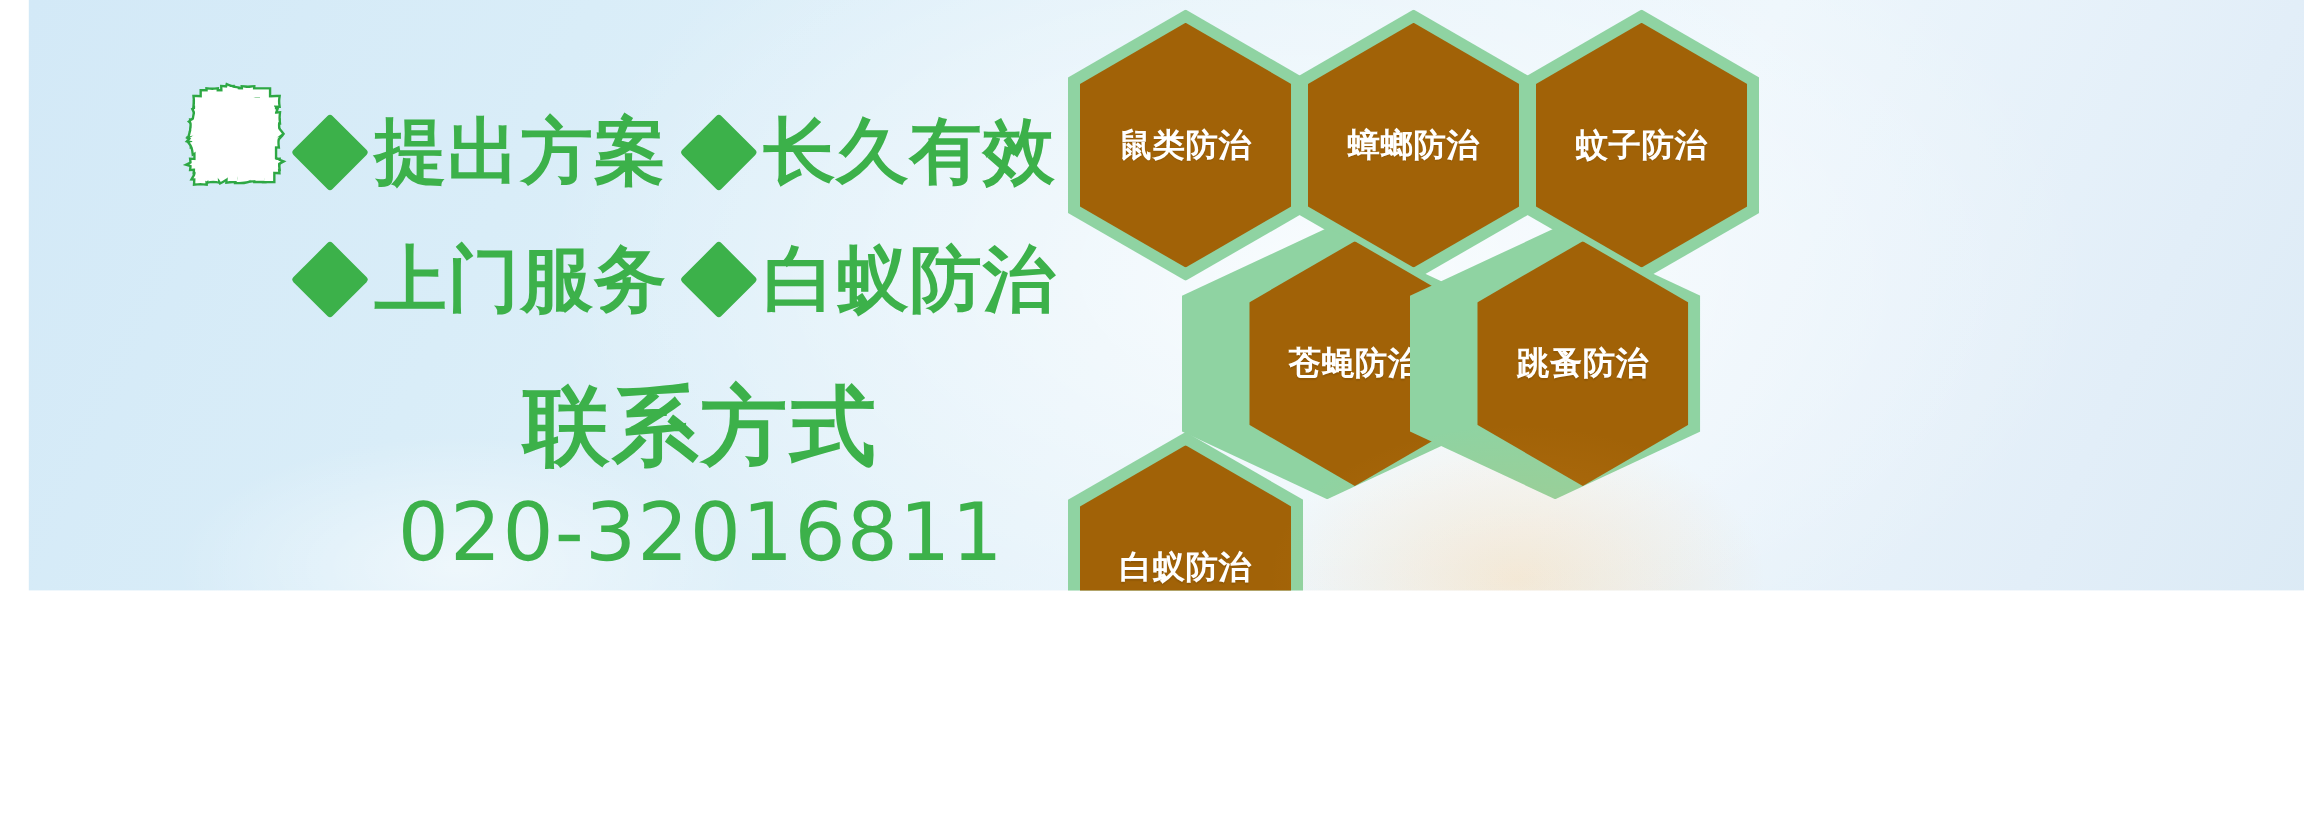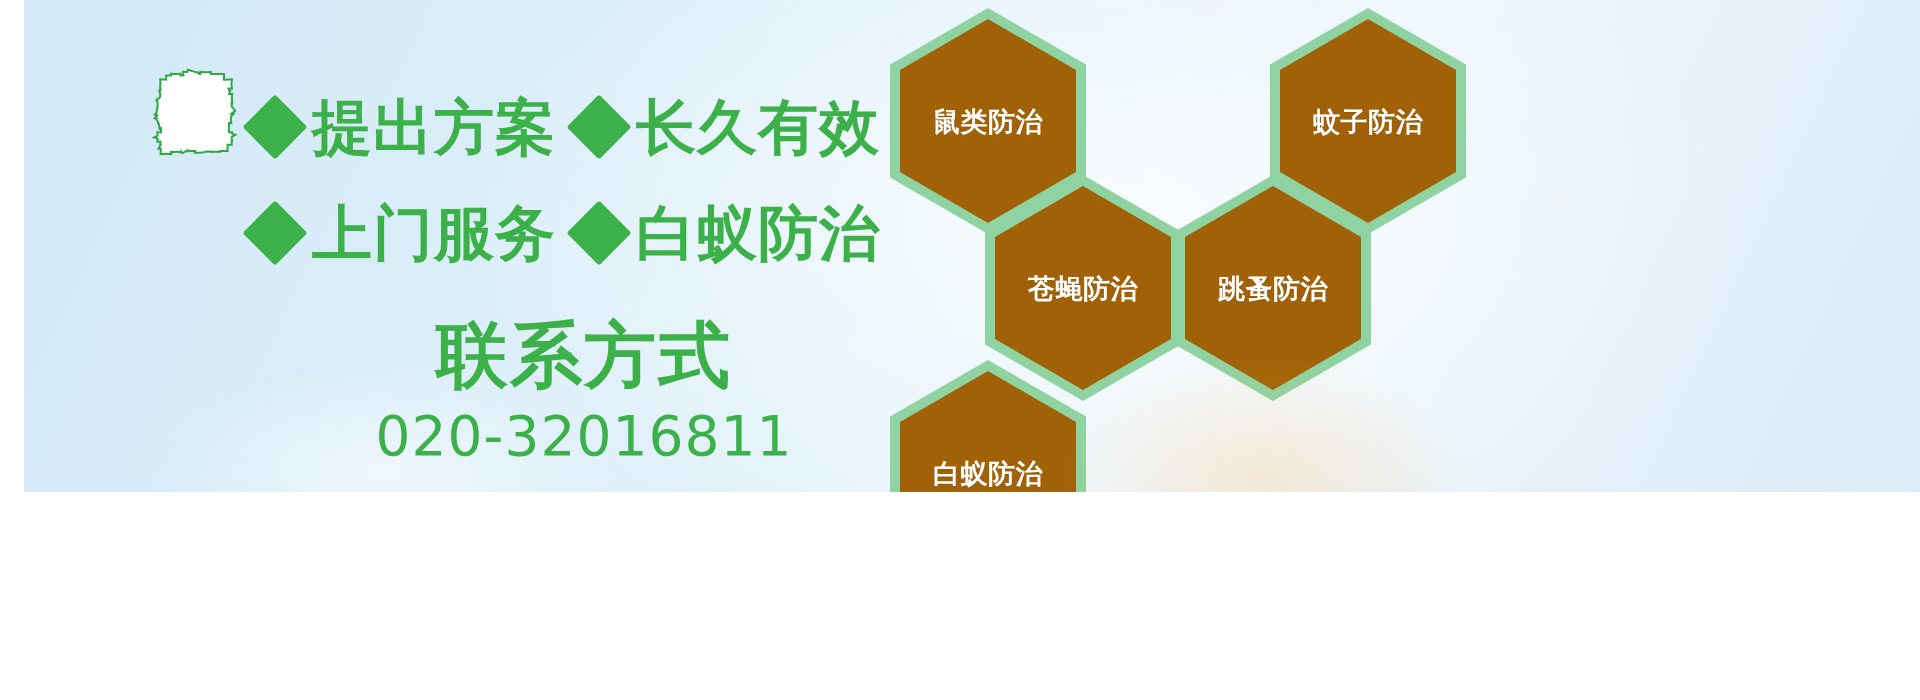--- a/index.html
+++ b/index.html
@@ -57,21 +57,21 @@
   }
 
   
   .contact{position:absolute;left:300px;top:310px;width:520px;text-align:center;}
   .contact-title{
     font-family:"DejaVu Sans","Liberation Sans",sans-serif;
     font-size:72px;font-weight:700;color:#3cb14a;letter-spacing:2px;line-height:1.25;
   }
   .phone{
     font-family:"DejaVu Sans","Liberation Sans",sans-serif;
-    font-size:55px;font-weight:400;color:#3cb14a;letter-spacing:1px;line-height:1.32;
+    font-size:67px;font-weight:400;color:#3cb14a;letter-spacing:1px;line-height:1.32;
     white-space:nowrap;
   }
 
   
   .hive{position:absolute;left:862px;top:0;width:640px;height:700px;}
   .hex{
     position:absolute;width:196px;height:226px;
     -webkit-clip-path:polygon(50% 0%,100% 25%,100% 75%,50% 100%,0% 75%,0% 25%);
     clip-path:polygon(50% 0%,100% 25%,100% 75%,50% 100%,0% 75%,0% 25%);
     background:#8fd3a2;
@@ -85,21 +85,21 @@
     display:flex;align-items:center;justify-content:center;
   }
   .hex .lbl{
     font-family:"DejaVu Sans","Liberation Sans",sans-serif;
     font-size:27px;font-weight:700;color:#ffffff;letter-spacing:0.5px;
     white-space:nowrap;text-align:center;line-height:1;
     text-shadow:0 1px 1px rgba(0,0,0,0.10);
   }
   
   .hex.r0{top:8px;}
-  .hex.r1{top:175px;}
+  .hex.r1{top:190px;padding-left:46px;}
   .hex.r2{top:360px;}
   .hex.c0{left:4px;}
   .hex.c1{left:194px;}
   .hex.c2{left:384px;}
   .hex.m0{left:99px;}
   .hex.m1{left:289px;}
 </style>
 </head>
 <body>
 
@@ -138,20 +138,25 @@
     <div class="phone">020-32016811</div>
   </div>
 
   <div class="hive">
 
     <div class="hex r0 c0">
       <div class="inner">
         <span class="lbl">鼠类防治</span>
       </div>
     </div>
+    <div class="hex r0 c1">
+      <div class="inner">
+        <span class="lbl">蟑螂防治</span>
+      </div>
+    </div>
     <div class="hex r0 c2">
       <div class="inner">
         <span class="lbl">蚊子防治</span>
       </div>
     </div>
 
     <div class="hex r1 m0">
       <div class="inner">
         <span class="lbl">苍蝇防治</span>
       </div>

